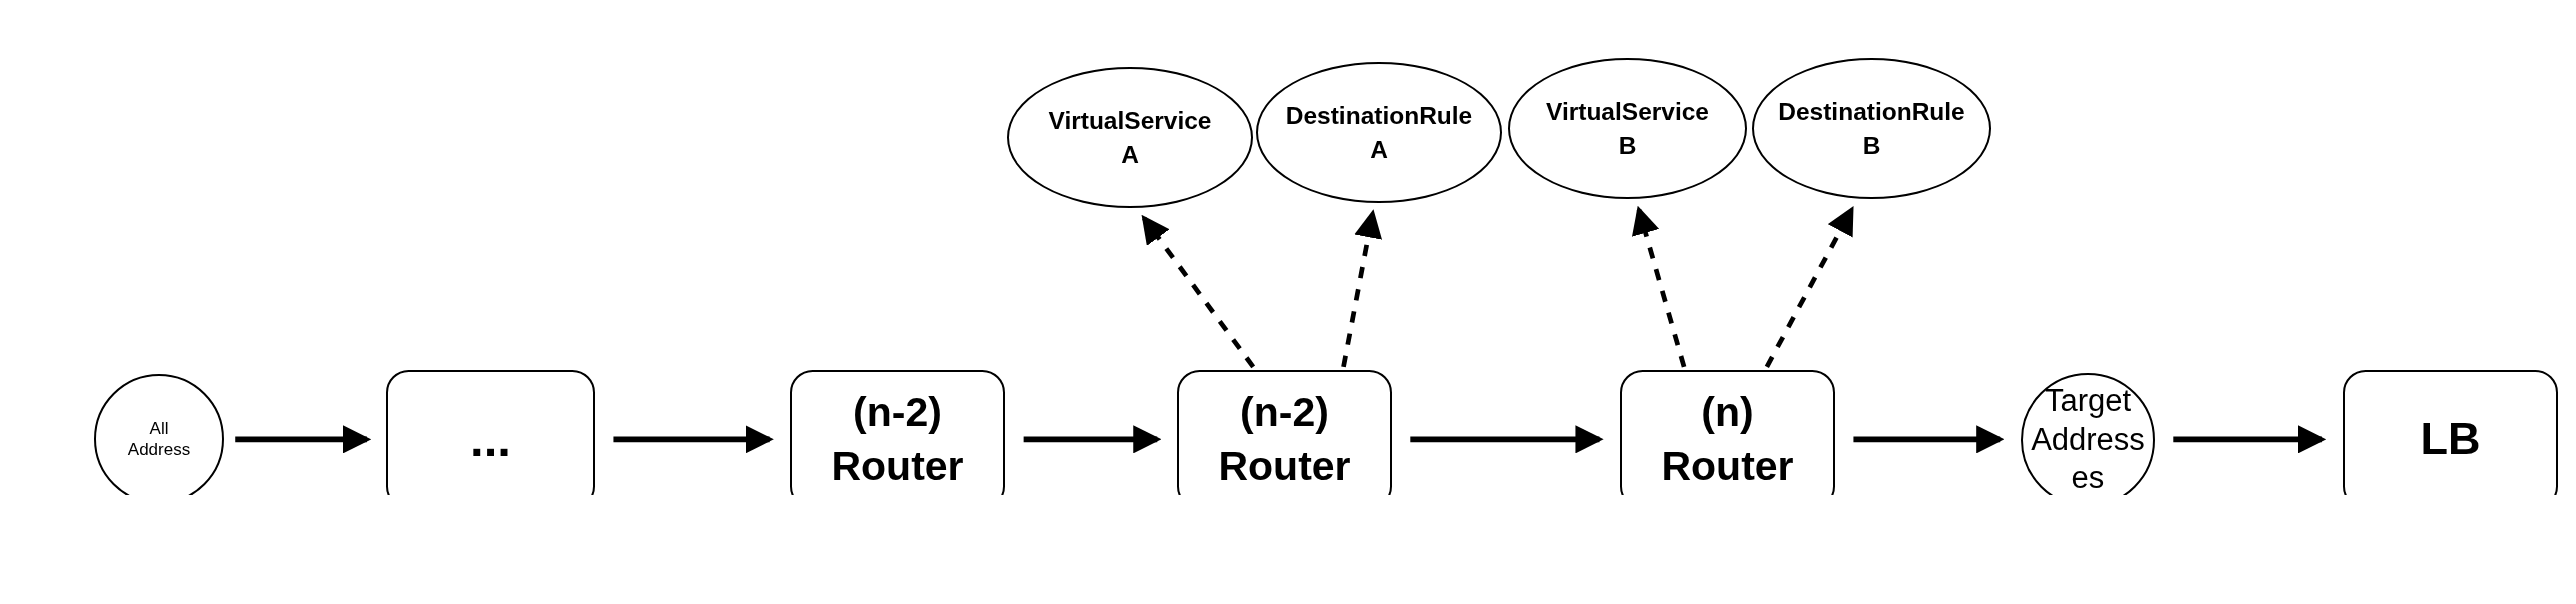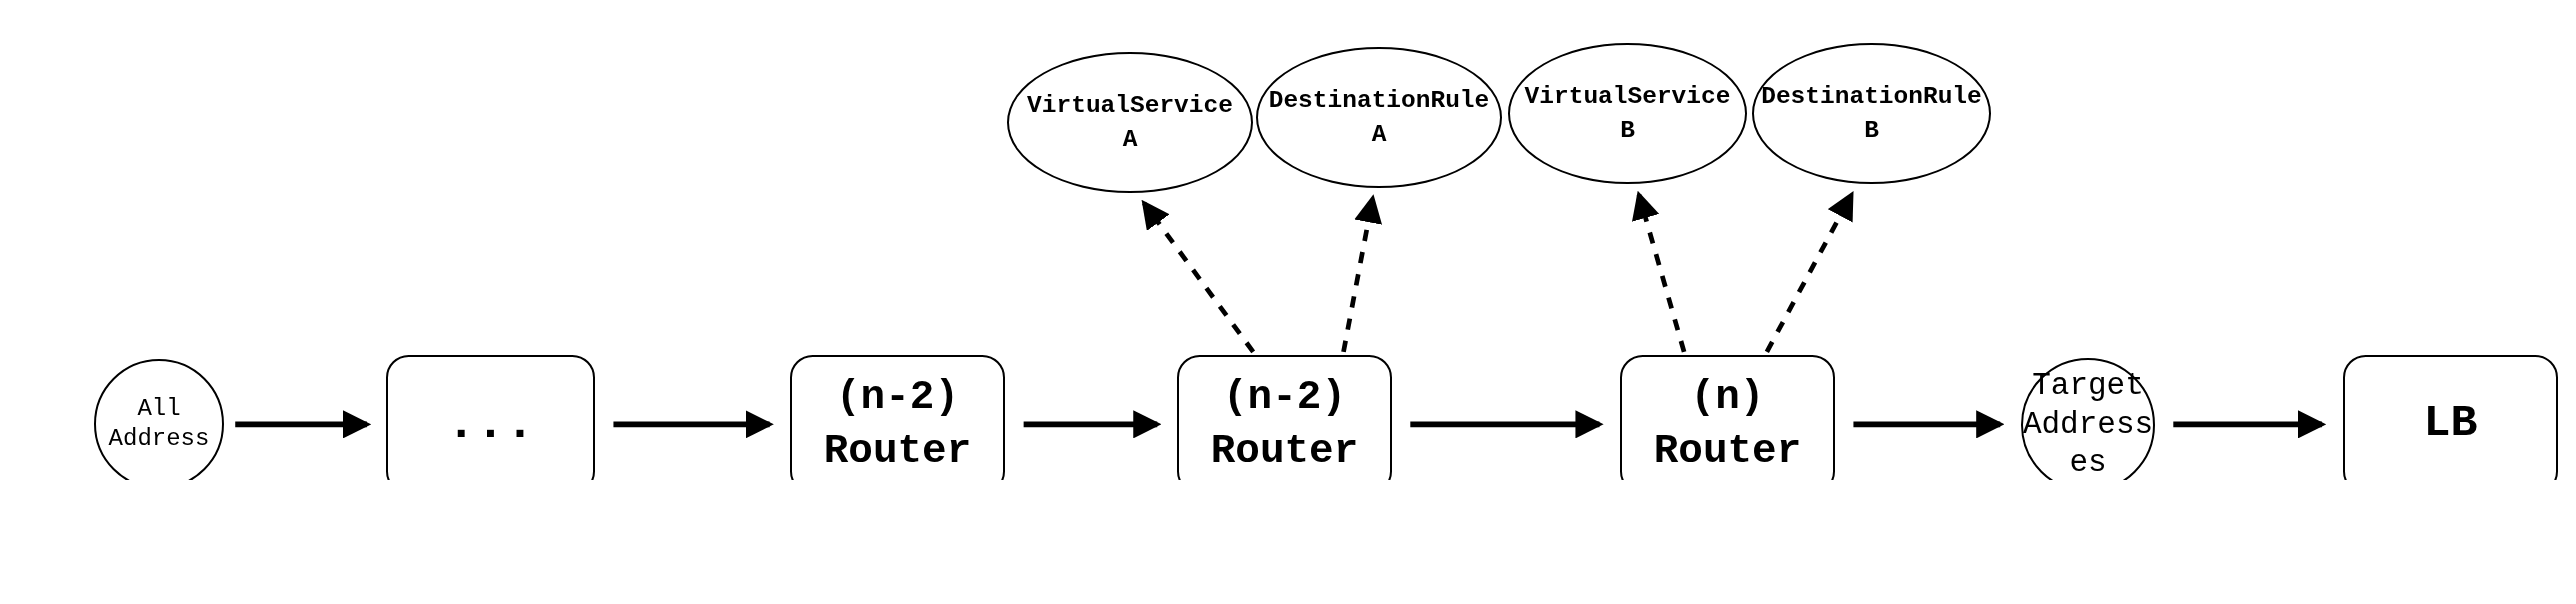--- a/index.html
+++ b/index.html
@@ -2,23 +2,24 @@
 <html style="font-size:15px"><head>
 <meta charset="utf-8">
 <style>
   * { box-sizing: border-box; }
   html, body { margin: 0; padding: 0; background: #ffffff; }
   .canvas {
     position: relative;
     width: 2576px;
     height: 480px;
     background: #ffffff;
-    font-family: Liberation Mono, monospace;
+    font-family: Liberation Sans, sans-serif;
     color: #000000;
     overflow: hidden;
+    margin-top: 15px;
   }
   .node {
     position: absolute;
     display: flex;
     align-items: center;
     justify-content: center;
     text-align: center;
     white-space: pre-line;
     background: #ffffff;
     border: 2.8px solid #000000;
@@ -31,21 +32,21 @@
   }
   .ellipse {
     border-radius: 50%;
     font-weight: 700;
     font-size: 24.5px;
     line-height: 1.35;
   }
   .circle {
     border-radius: 50%;
     font-weight: 400;
-    font-size: 24px;
+    font-size: 17px;
     line-height: 1.25;
   }
   .arrows {
     position: absolute;
     left: 0;
     top: 0;
   }
 </style>
 </head>
 <body>

